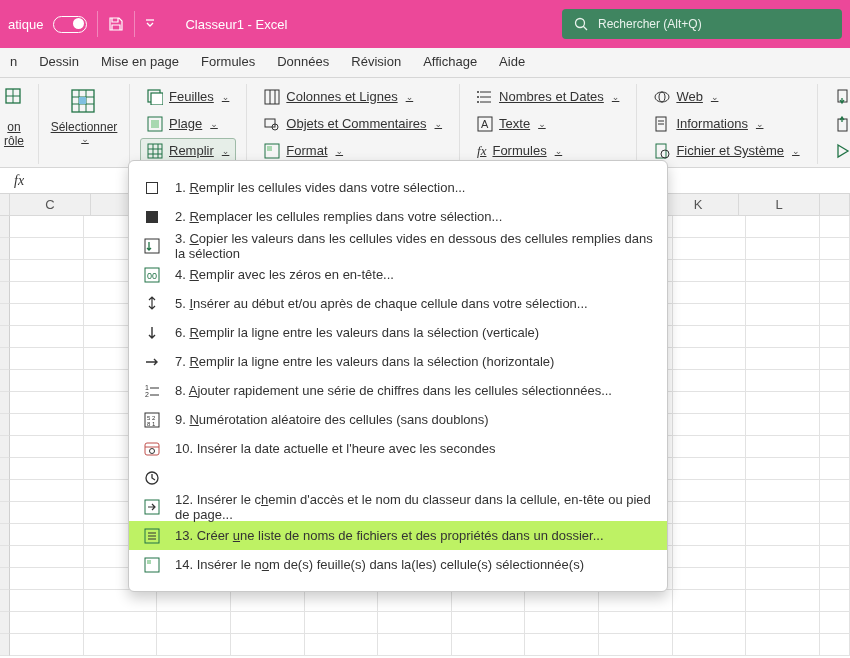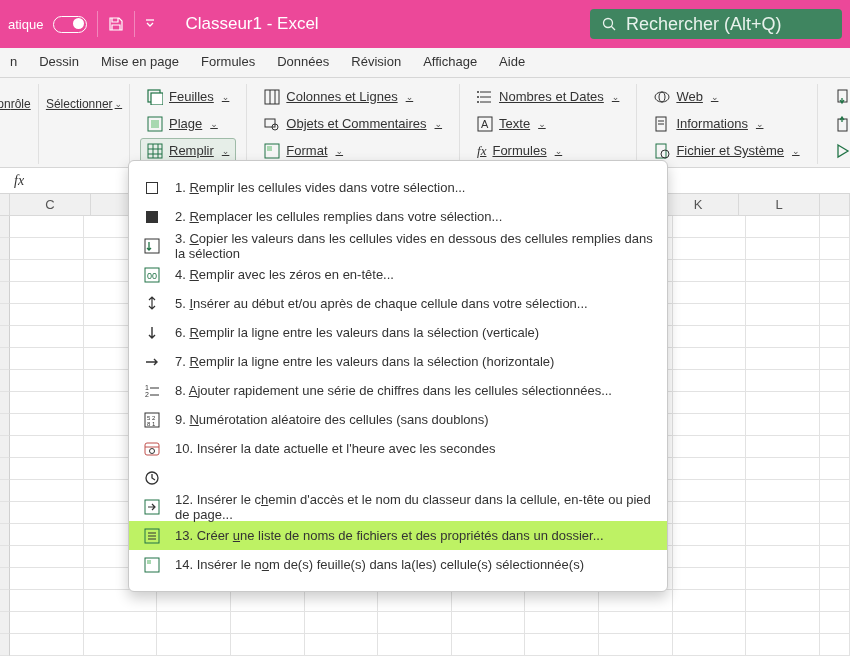--- a/index.html
+++ b/index.html
@@ -5,32 +5,32 @@
   * { box-sizing: border-box; font-family: "Segoe UI", Arial, sans-serif; }
   body { margin: 0; width: 850px; height: 658px; background: #fff; overflow: hidden; font-size: 13px; color: #333; }
 
   
   .titlebar { height: 48px; background: #ec4899; display: flex; align-items: center; padding: 0 8px; color: #fff; }
   .titlebar-left { display: flex; align-items: center; gap: 10px; }
   .toggle { width: 34px; height: 17px; border: 1.5px solid #fff; border-radius: 10px; position: relative; }
   .toggle::after { content:""; position:absolute; width:11px; height:11px; background:#fff; border-radius:50%; top:1px; right:2px; }
   .divider-v { width:1px; height:26px; background: rgba(255,255,255,0.35); }
   .title-icon { fill:#fff; }
-  .app-title { font-size: 17px; margin-left: 20px; }
-  .searchbox { margin-left: auto; background:#3f8560; height:30px; width:252px; border-radius:4px; display:flex; align-items:center; padding:0 12px; gap:10px; color:#e8f2ec; font-size:18px; }
+  .app-title { font-size: 13px; margin-left: 20px; }
+  .searchbox { margin-left: auto; background:#3f8560; height:30px; width:280px; border-radius:4px; display:flex; align-items:center; padding:0 12px; gap:10px; color:#e8f2ec; font-size:12px; }
 
   
   .tabs { height: 30px; background: #f5f5f5; display: flex; align-items: center; padding: 0 8px; gap: 18px; font-size: 13px; border-bottom: 1px solid #d6d6d6; }
   .tab { padding: 4px 2px 6px 2px; cursor: default; }
   .tab.active { border-bottom: 2px solid #185c37; font-weight: 600; color:#185c37; margin-bottom:-1px; }
 
   
   .ribbon { height: 90px; background: #f5f5f5; border-bottom: 1px solid #d6d6d6; display:flex; align-items:flex-start; padding: 6px 0 0 0; position:relative; }
   .group { display:flex; flex-direction:column; gap:2px; padding: 0 10px; border-right: 1px solid #e0e0e0; height: 80px; justify-content:flex-start;text-decoration:underline; }
-  .big-btn { display:flex; flex-direction:row; align-items:center; justify-content:center; width:70px; padding-top:4px; font-size:12px; text-align:left; line-height:1.2; }
+  .big-btn { display:flex; flex-direction:column; align-items:center; justify-content:center; width:70px; padding-top:4px; font-size:12px; text-align:left; line-height:1.2; }
   .big-btn svg { margin-bottom: 4px; }
   .rbtn { display:flex; align-items:center; gap:6px; height: 25px; padding: 0 6px; font-size:13px; white-space:nowrap; border:1px solid transparent; border-radius:3px; }
   .rbtn.active { background:#e6eee8; border:1px solid #9fbba8; }
   .caret { font-size: 9px; color:#555; margin-left:2px; }
 
   
   .formulabar { height: 26px; border-bottom: 1px solid #d6d6d6; display:flex; align-items:center; padding-left: 4px; background:#fff; }
   .fx-label { font-family: 'Times New Roman', serif; font-style: italic; font-size: 14px; padding: 0 10px; }
 
   

